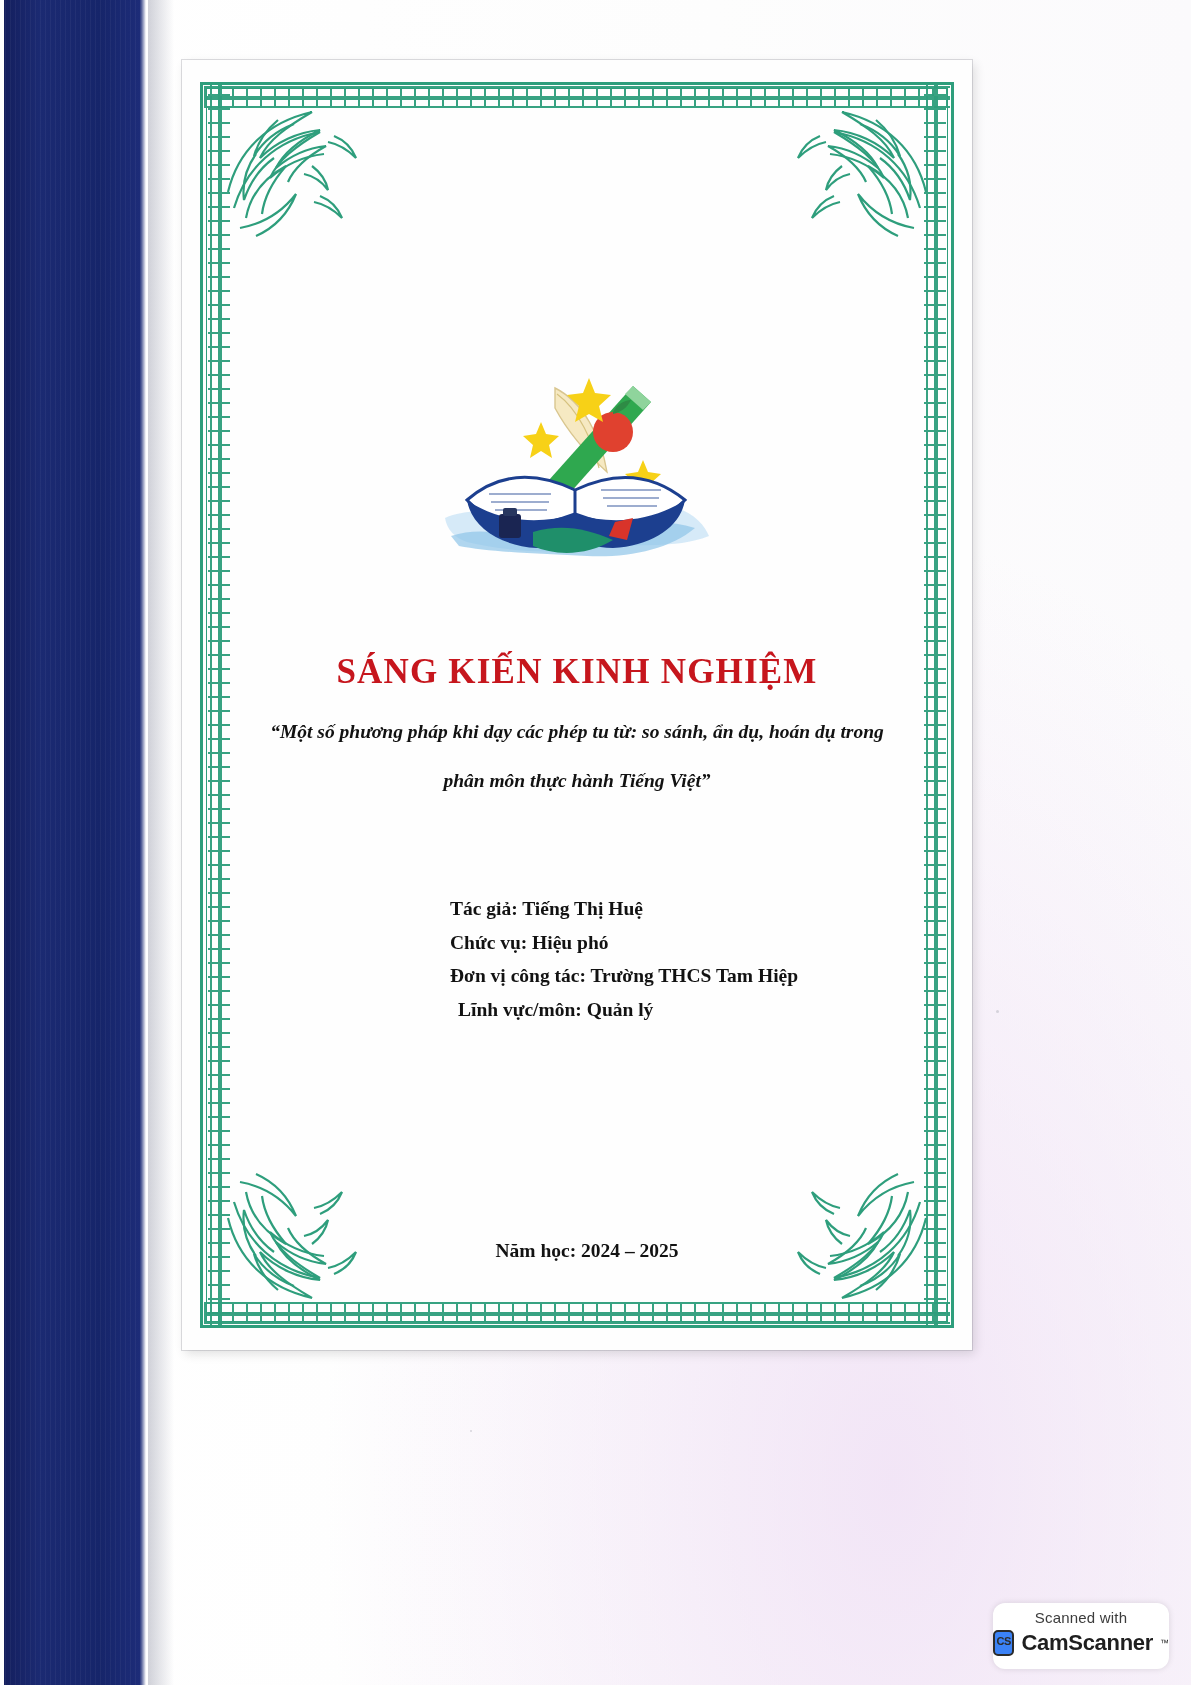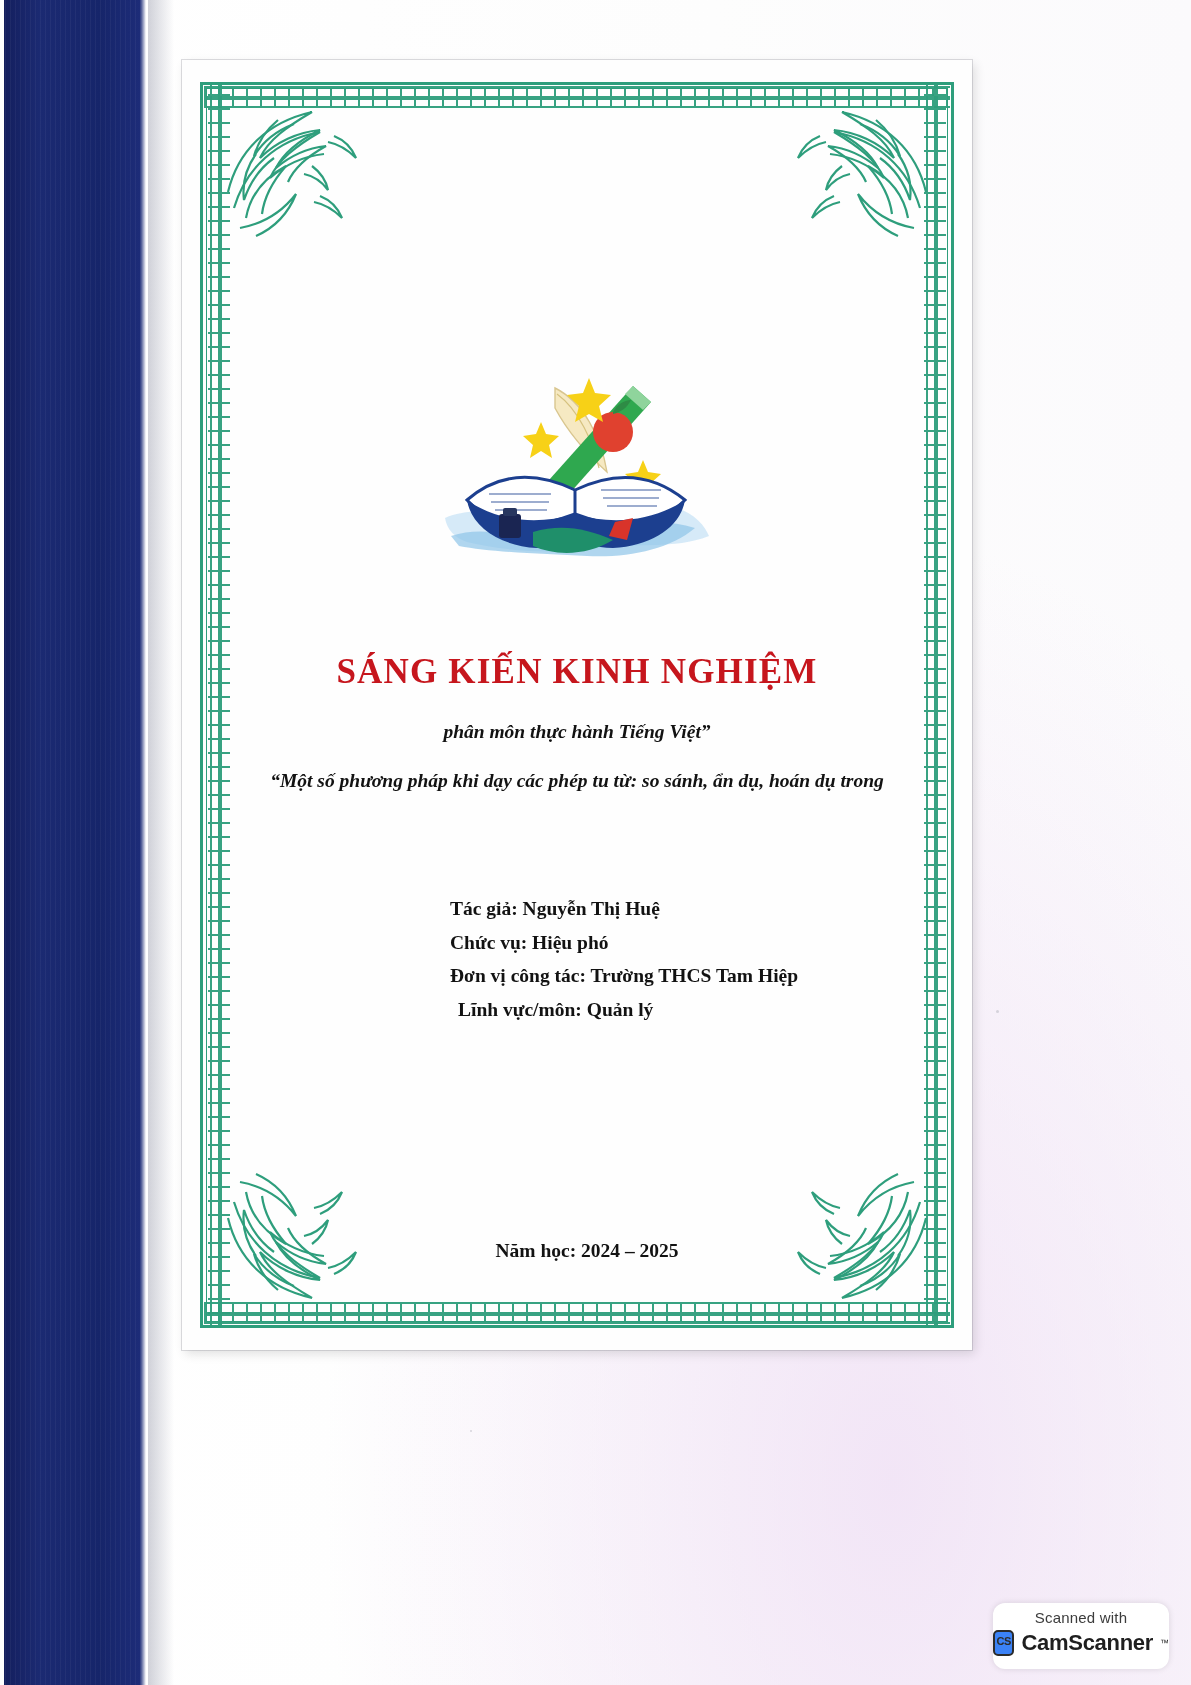--- a/index.html
+++ b/index.html
@@ -358,26 +358,26 @@
         <path d="M96 182 C124 174 148 178 176 190 C150 206 118 206 96 196 Z" fill="#1f8f6a"></path>
         <path d="M178 172 L196 168 L190 190 L172 186 Z" fill="#d8342a"></path>
 
         <rect x="62" y="164" width="22" height="24" rx="3" fill="#1a2552"></rect>
         <rect x="66" y="158" width="14" height="8" rx="2" fill="#27365f"></rect>
       </svg>
     </div>
 
     <div class="title-main">SÁNG KIẾN KINH NGHIỆM</div>
     <div class="subtitle">
+      <div>“Một số phương pháp khi dạy các phép tu từ: so sánh, ẩn dụ, hoán dụ trong</div>
       <div>phân môn thực hành Tiếng Việt”</div>
-      <div>“Một số phương pháp khi dạy các phép tu từ: so sánh, ẩn dụ, hoán dụ trong</div>
     </div>
 
     <div class="meta">
-      <div class="row">Tác giả: Nguyễn Thị Huệ</div>
+      <div class="row">Tác giả: Tiếng Thị Huệ</div>
       <div class="row">Chức vụ: Hiệu phó</div>
       <div class="row">Đơn vị công tác: Trường THCS Tam Hiệp</div>
       <div class="row">Lĩnh vực/môn: Quản lý</div>
     </div>
 
     <div class="year">Năm học: 2024 – 2025</div>
 
   </div>
 
   <div class="watermark">

